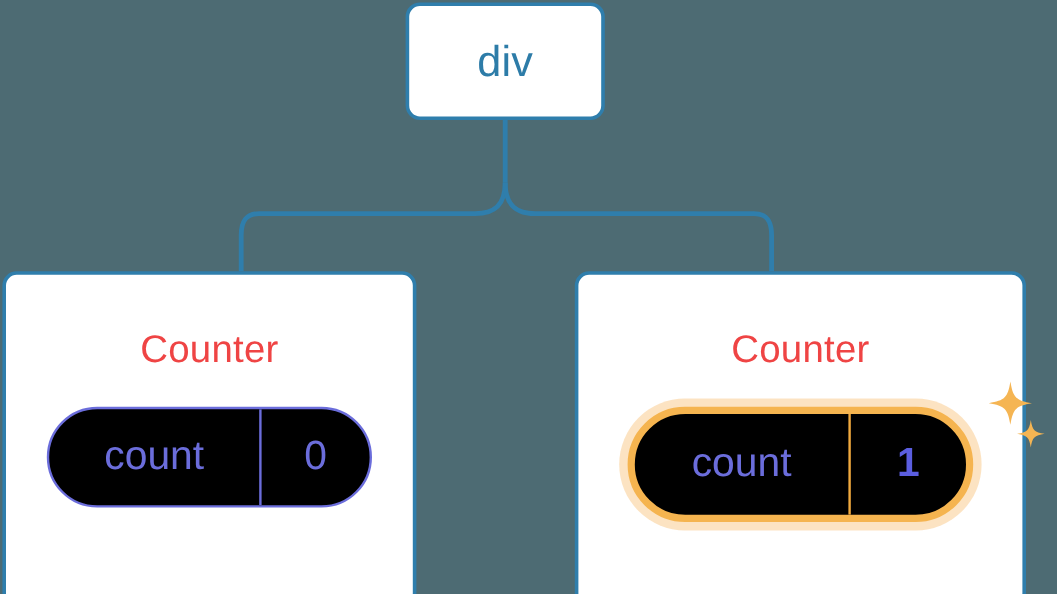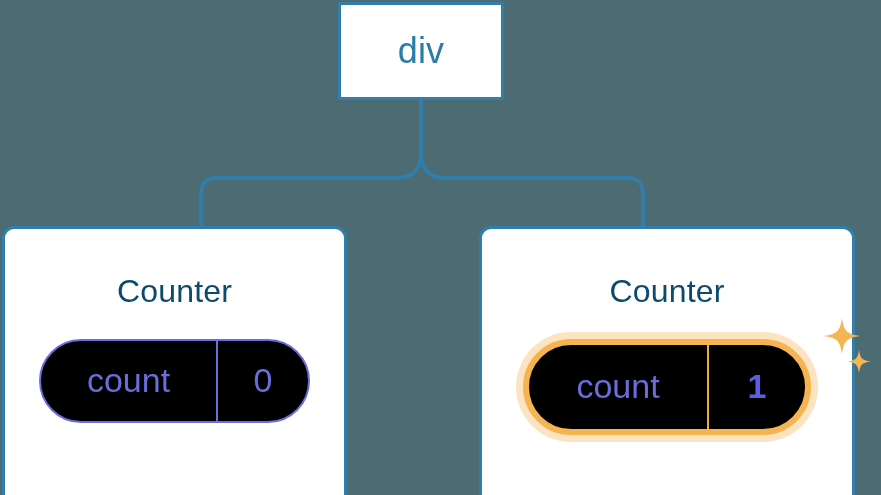--- a/index.html
+++ b/index.html
@@ -31,21 +31,21 @@
 
   
   .root-node {
     position: absolute;
     left: 338px;
     top: 2px;
     width: 166px;
     height: 98px;
     background: #ffffff;
     border: 3px solid #2f7eac;
-    border-radius: 0;
+    border-radius: 12px;
     box-sizing: border-box;
     display: flex;
     align-items: center;
     justify-content: center;
   }
   .root-label {
     font-size: 36px;
     color: #2d7ca8;
     letter-spacing: 0.2px;
     line-height: 1;
@@ -69,21 +69,21 @@
     height: 280px;
   }
   .card-right {
     left: 479px;
     top: 226px;
     width: 376px;
     height: 280px;
   }
   .card-title {
     font-size: 32px;
-    color: #0c4a6e;
+    color: #ef4444;
     margin-top: 46px;
     line-height: 1;
     letter-spacing: 0.2px;
   }
 
   
   .pill-wrap {
     margin-top: 32px;
     position: relative;
     display: flex;

